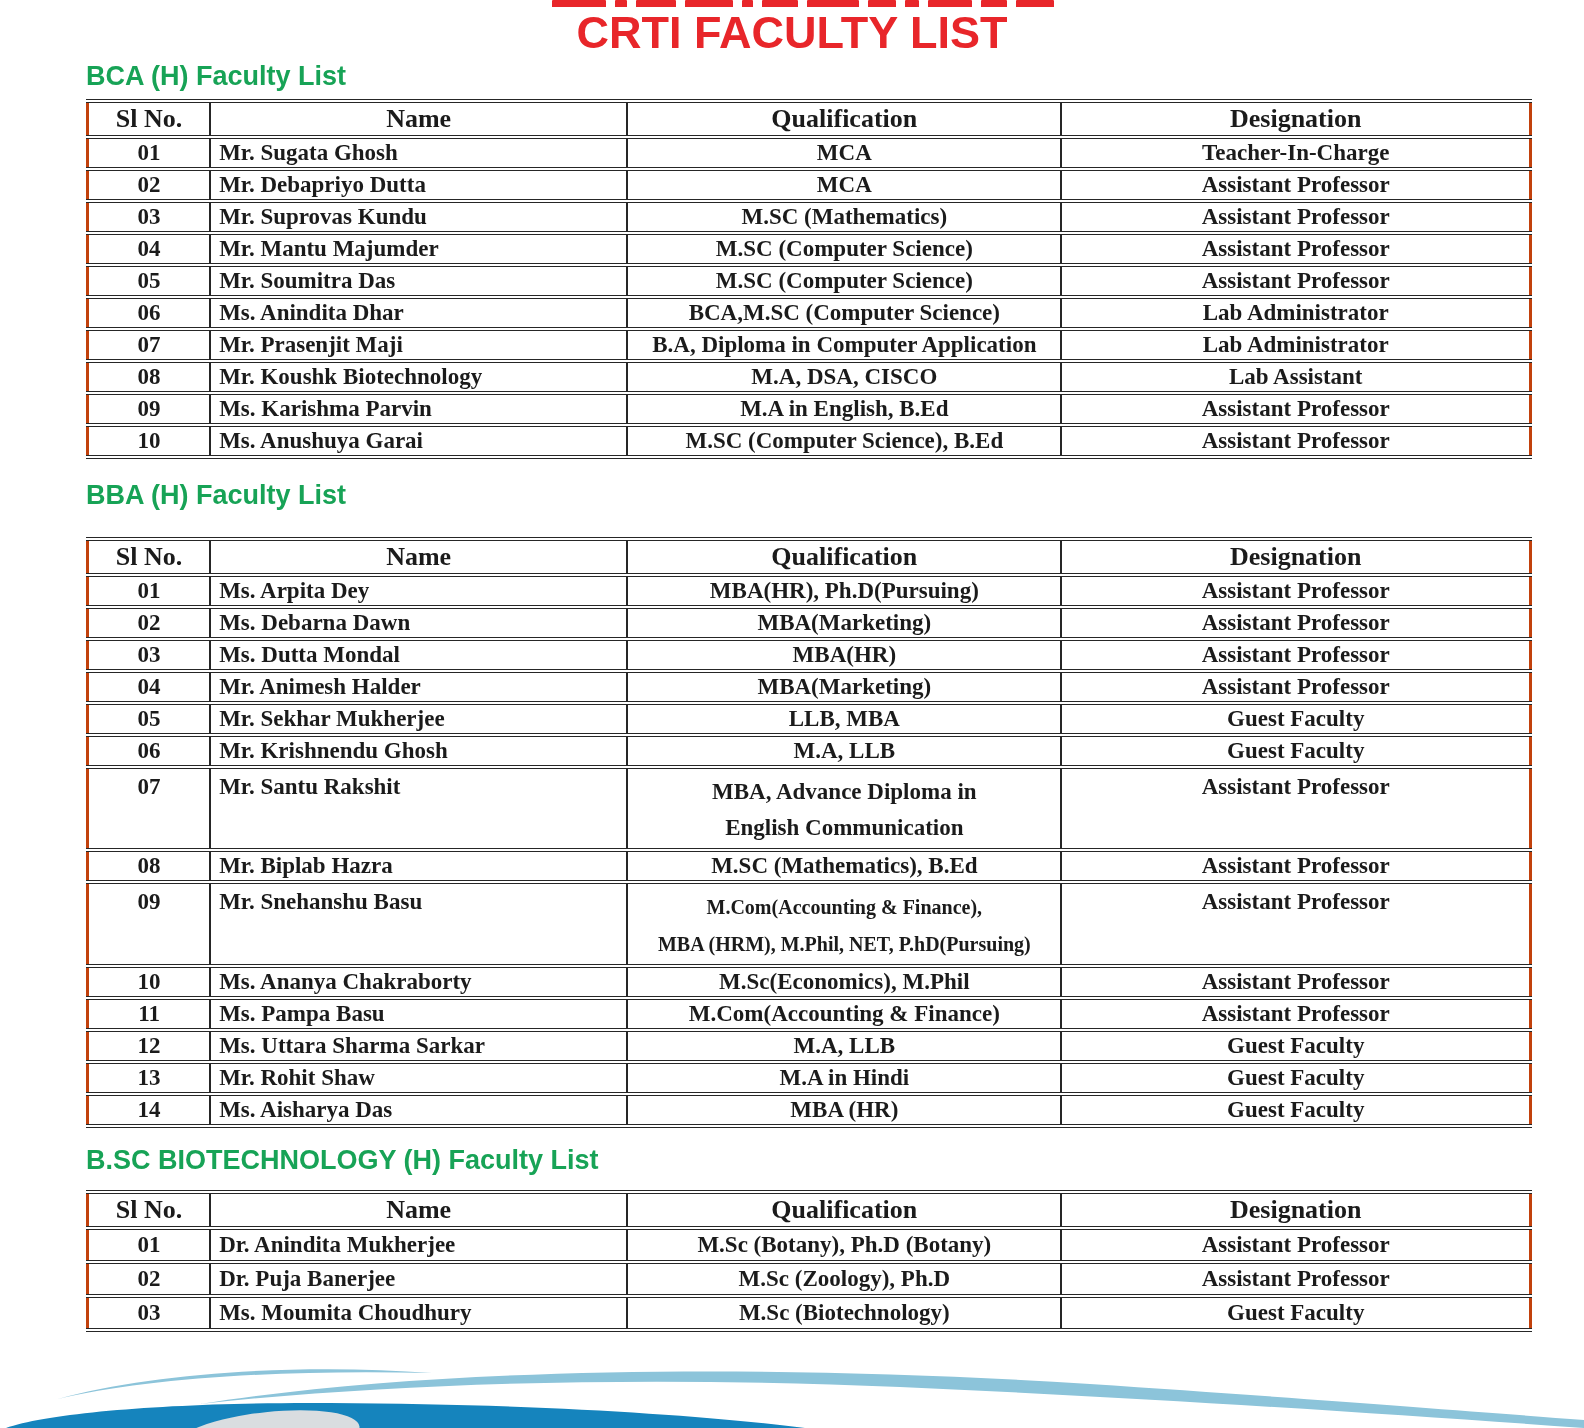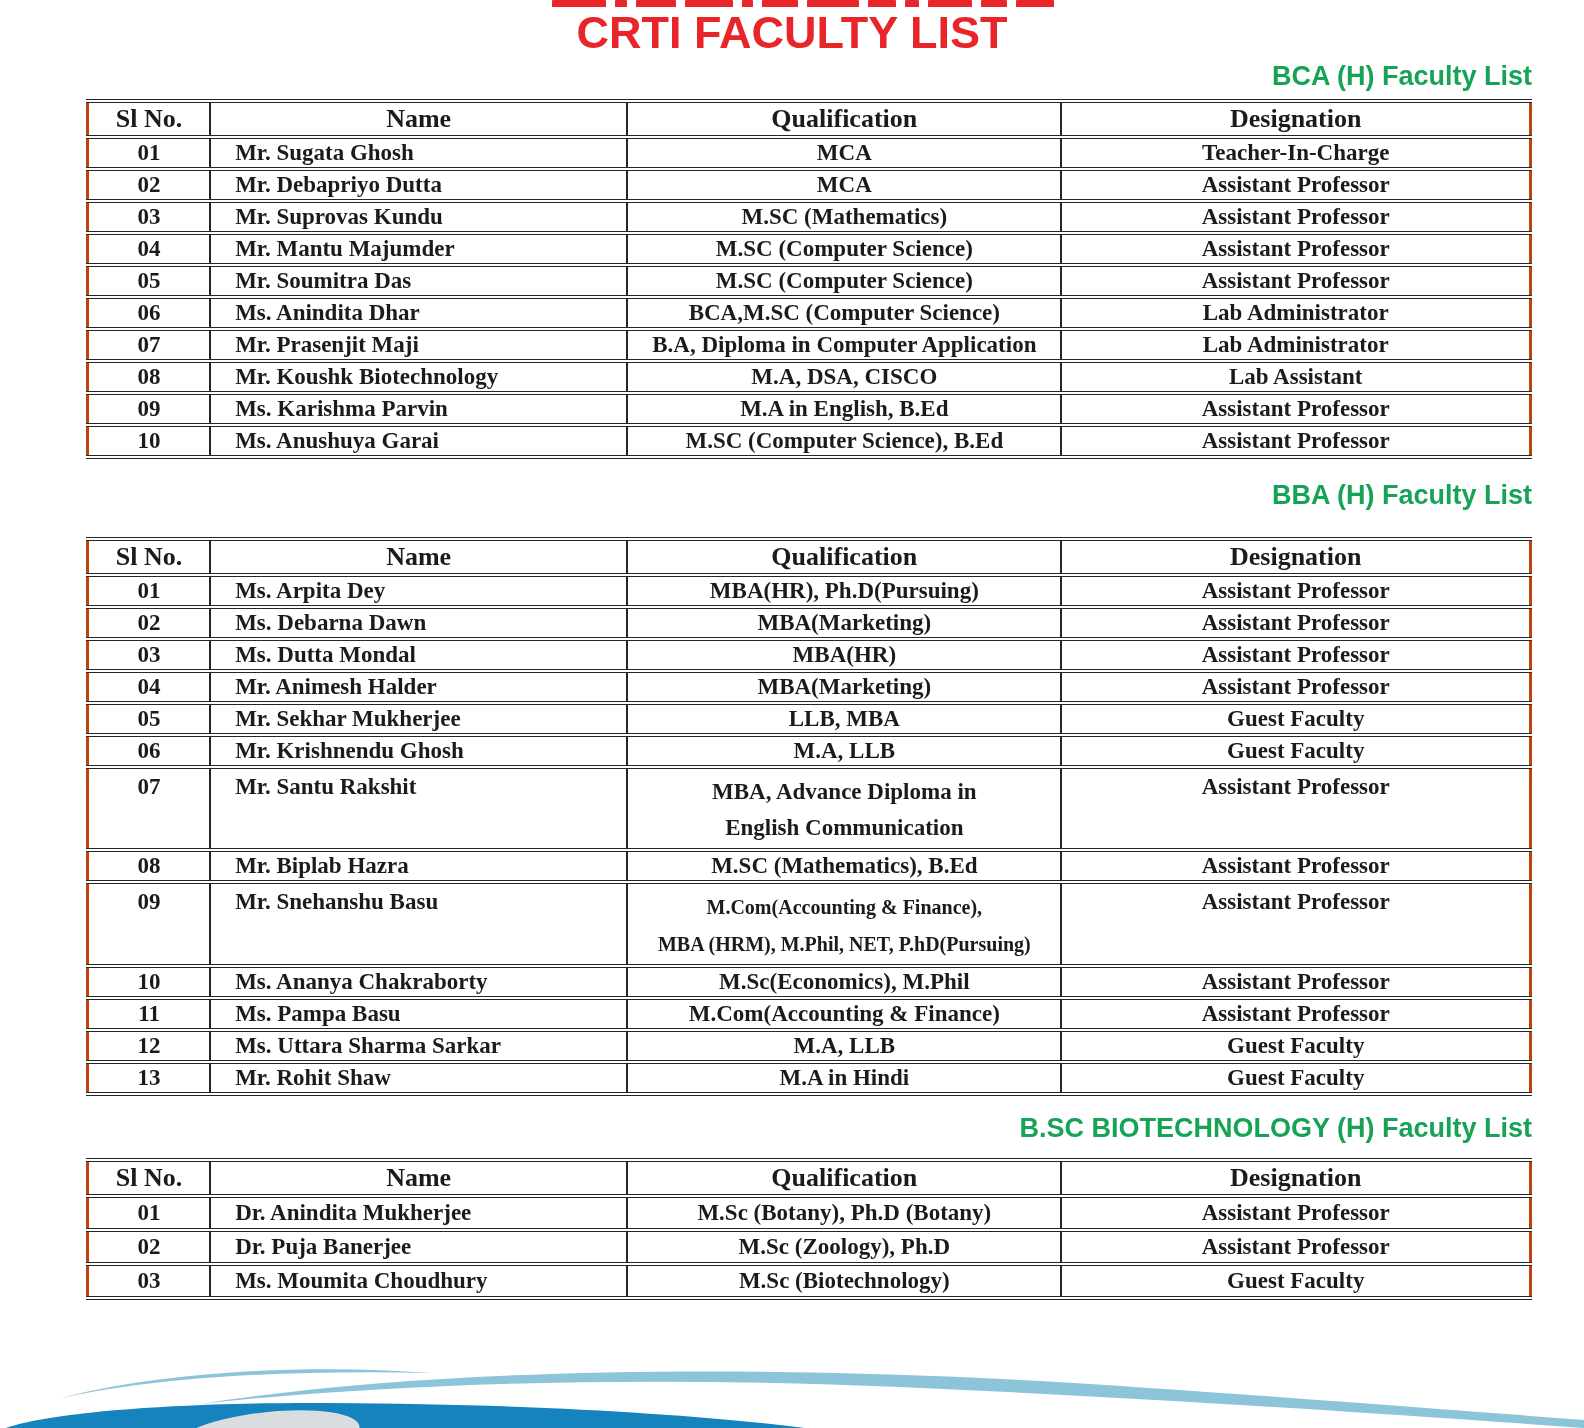--- a/index.html
+++ b/index.html
@@ -23,21 +23,21 @@
   .top-fragments i:nth-child(11){width:26px}.top-fragments i:nth-child(12){width:38px}
 
   h1.title {
     margin-top:9px; text-align:center;
     font-family:"Liberation Sans", sans-serif; font-weight:700;
     font-size:45px; letter-spacing:0px; color:var(--c-red,#e8262a);
     line-height:1.05;
   }
   .content { margin:0 52px 0 86px; }
   h2.sub {
-    text-align:right; font-family:"Liberation Sans", sans-serif;
+    text-align:left; font-family:"Liberation Sans", sans-serif;
     font-weight:700; font-size:27px; color:var(--c-green,#17a356);
     line-height:1.1;
   }
   section.s0 h2 { margin:6px 0 7px; }
   section.s1 h2 { margin:22px 0 26px; }
   section.s2 h2 { margin:18px 0 14px; }
 
   table.faculty {
     width:100%; border-collapse:collapse; table-layout:fixed;
     border:3px solid #c2410c;
@@ -48,21 +48,21 @@
   .faculty col.w-qual { width:30.1%; }
   .faculty col.w-des  { width:32.5%; }
   .faculty th, .faculty td {
     border-left:2px solid #262626; border-right:2px solid #262626;
     border-top:4px double #262626; border-bottom:4px double #262626;
     text-align:center; vertical-align:middle; padding:1px 6px;
     overflow:hidden;
   }
   .faculty th { font-size:26px; height:32px; }
   .faculty td { font-size:23px; }
-  .faculty td.c-name { text-align:left; padding-left:24px; }
+  .faculty td.c-name { text-align:left; padding-left:8px; }
 
   table[data-table="0"] tbody tr { height:29px; }
   table[data-table="1"] tbody tr { height:30px; }
   table[data-table="1"] tr.tall  { height:68px; }
   table[data-table="1"] tr.xtall { height:84px; }
   table[data-table="2"] tbody tr { height:34px; }
   table[data-table="2"] th { height:36px; }
 
   tr.tall td, tr.xtall td { vertical-align:top; padding-top:5px; }
   .qual-multi { white-space:pre-line; line-height:1.6; }
@@ -271,20 +271,26 @@
               <td class="c-name">Ms. Uttara Sharma Sarkar</td>
               <td class="c-qual">M.A, LLB</td>
               <td class="c-desig">Guest Faculty</td>
             </tr>
             <tr>
               <td class="c-sl">13</td>
               <td class="c-name">Mr. Rohit Shaw</td>
               <td class="c-qual">M.A in Hindi</td>
               <td class="c-desig">Guest Faculty</td>
             </tr>
+            <tr>
+              <td class="c-sl">14</td>
+              <td class="c-name">Ms. Aisharya Das</td>
+              <td class="c-qual">MBA (HR)</td>
+              <td class="c-desig">Guest Faculty</td>
+            </tr>
           </tbody>
         </table>
     </section>
 
     <section class="s2">
       <h2 class="sub">B.SC BIOTECHNOLOGY (H) Faculty List</h2>
       <table class="faculty" data-table="2">
           <colgroup>
             <col class="w-sl">
             <col class="w-name">

